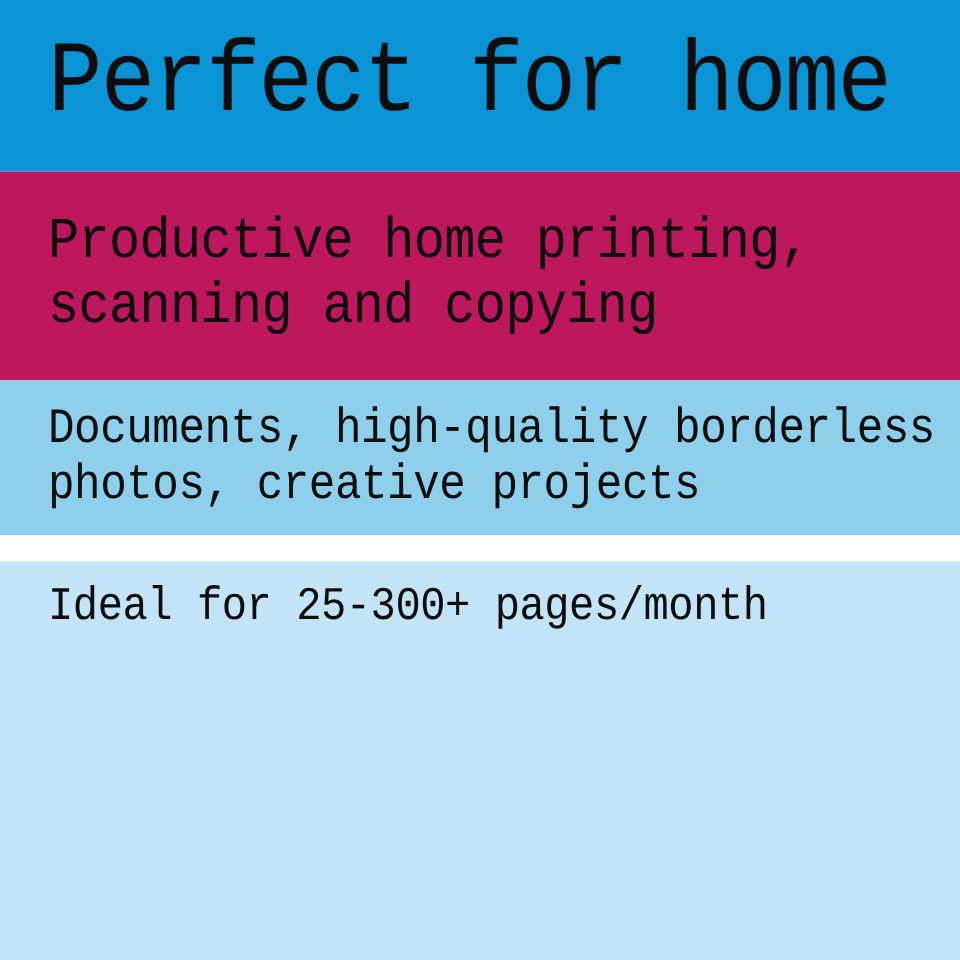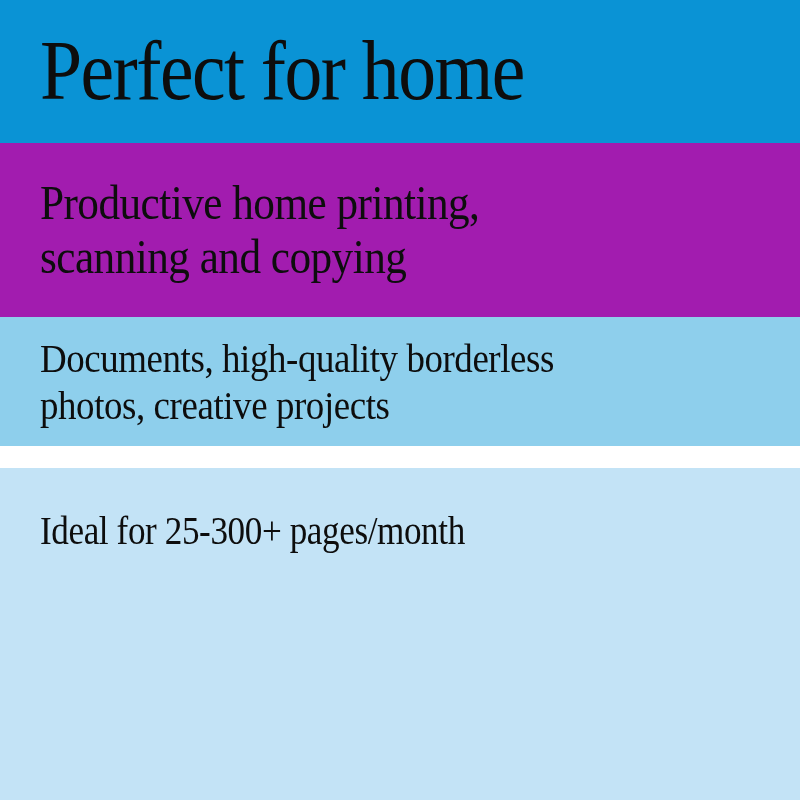--- a/index.html
+++ b/index.html
@@ -6,21 +6,21 @@
   html, body {
     margin: 0;
     padding: 0;
     background: #ffffff;
   }
   #poster {
     position: relative;
     width: 800px;
     height: 800px;
     overflow: hidden;
-    font-family: Liberation Serif, serif;
+    font-family: Liberation Mono, monospace;
     color: #111111;
     -webkit-font-smoothing: antialiased;
   }
   .band {
     position: absolute;
     left: 0;
     width: 800px;
     box-sizing: border-box;
     padding-left: 40px;
     padding-right: 24px;
@@ -29,33 +29,33 @@
     justify-content: center;
   }
   .band-1 {
     top: 0;
     height: 143px;
     background: #0a93d5;
   }
   .band-2 {
     top: 143px;
     height: 174px;
-    background: #a21caf;
+    background: #be185d;
   }
   .band-3 {
     top: 317px;
     height: 129px;
     background: #8ecfec;
   }
   .band-4 {
     top: 468px;
     height: 332px;
     background: #c3e3f6;
     justify-content: flex-start;
-    padding-top: 42px;
+    padding-top: 17px;
   }
 
   .headline {
     font-size: 84px;
     line-height: 0.98;
     font-weight: 400;
     letter-spacing: -0.02em;
     transform: scaleX(0.90);
     transform-origin: left center;
     white-space: nowrap;

